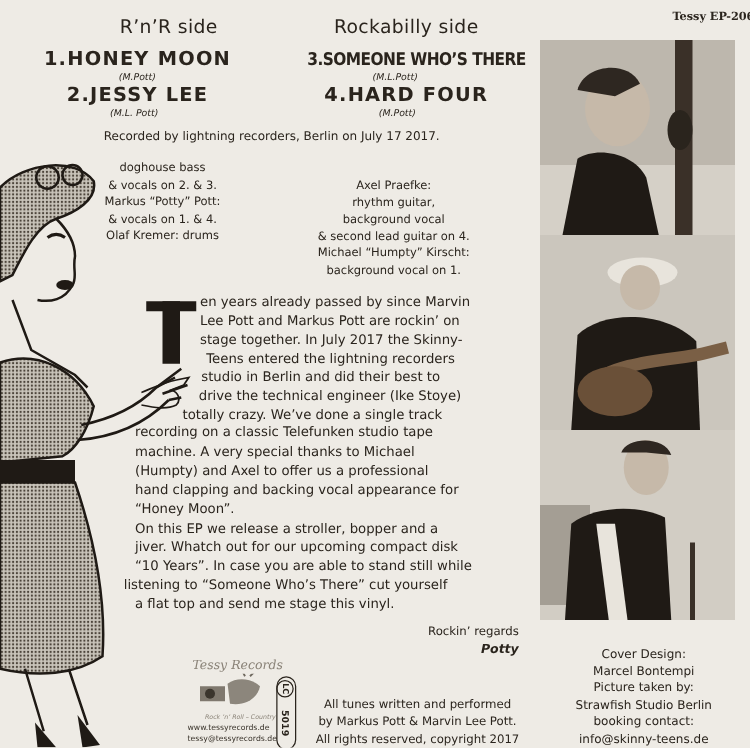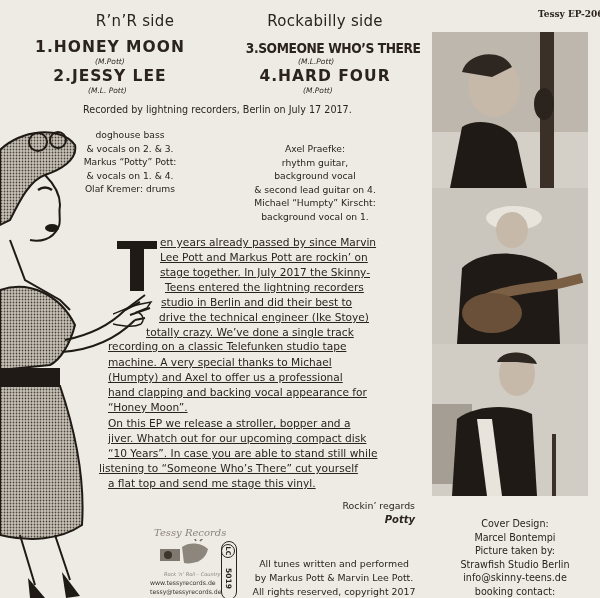--- a/index.html
+++ b/index.html
@@ -9,21 +9,21 @@
     font-family:"DejaVu Sans", "Liberation Sans", sans-serif;
     color:#2a241d;
   }
   .abs { position:absolute; }
   .center { text-align:center; }
   .side-title { font-size:15px; font-weight:normal; letter-spacing:0.3px; }
   .track { font-family:"DejaVu Sans", sans-serif; font-weight:900; font-size:15.5px; letter-spacing:1px; line-height:17px; white-space:nowrap; }
   .track.narrow { letter-spacing:-0.5px; font-size:14px; transform:scaleX(0.88); transform-origin:center; }
   .credit { font-style:italic; font-size:7.5px; line-height:9px; }
   .small { font-size:9.2px; line-height:12px; }
-  .body-text { font-size:10.6px; line-height:14.6px; text-align:justify; color:#2a241d;text-decoration:underline; }
+  .body-text { font-size:10.6px; line-height:14.6px; text-align:justify; color:#2a241d; }
   .photo { background:#7b756d; overflow:hidden; }
   .catalog { font-family:"DejaVu Serif", serif; font-weight:bold; font-size:9px; }
   .dropcap { background:#1f1a15; }
 </style>
 </head>
 <body>
 
 <div class="abs catalog" style="left:538px; top:9px; white-space:nowrap;">Tessy EP-206</div>
 
 <div class="abs center" style="left:60px; top:12px; width:150px;">
@@ -181,15 +181,15 @@
     <path d="M45 75 L55 152 L70 152 L60 75 Z" fill="#e8e4dc"></path>
     <rect x="120" y="90" width="4" height="62" fill="#3a3028"></rect>
   </svg>
 </div>
 
 <div class="abs center small" style="left:440px; top:517px; width:150px; font-size:9.6px; line-height:13.5px;">
   <div>Cover Design:</div>
   <div>Marcel Bontempi</div>
   <div>Picture taken by:</div>
   <div>Strawfish Studio Berlin</div>
+  <div>booking contact:</div>
   <div>info@skinny-teens.de</div>
-  <div>booking contact:</div>
 </div>
 
 </body></html>

